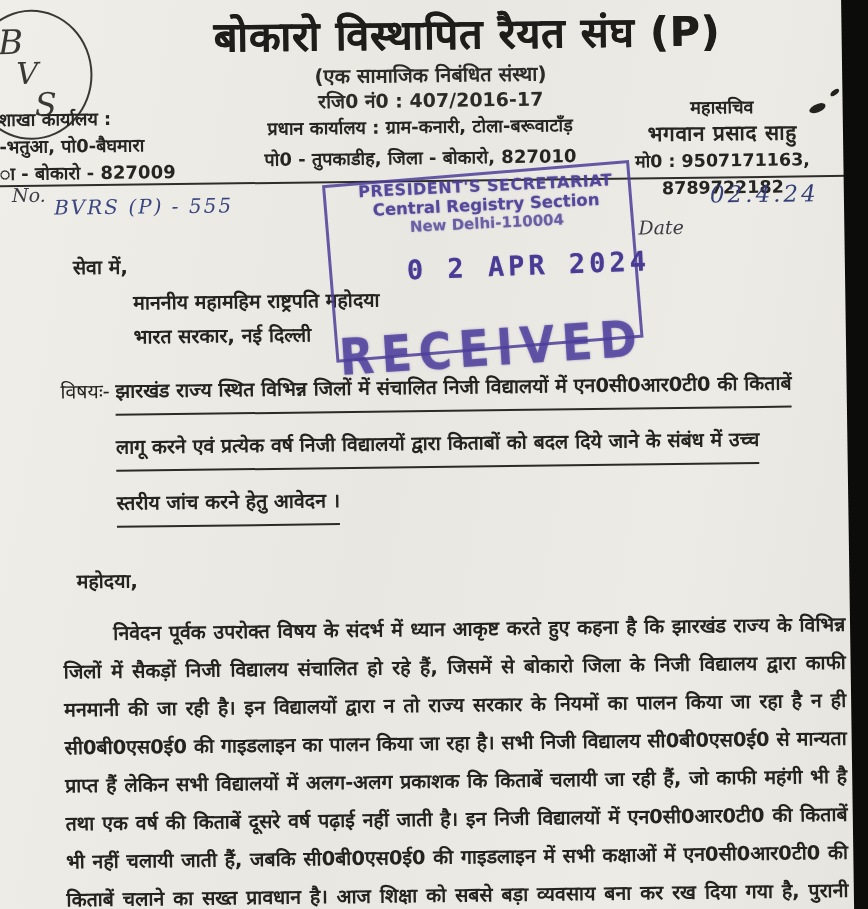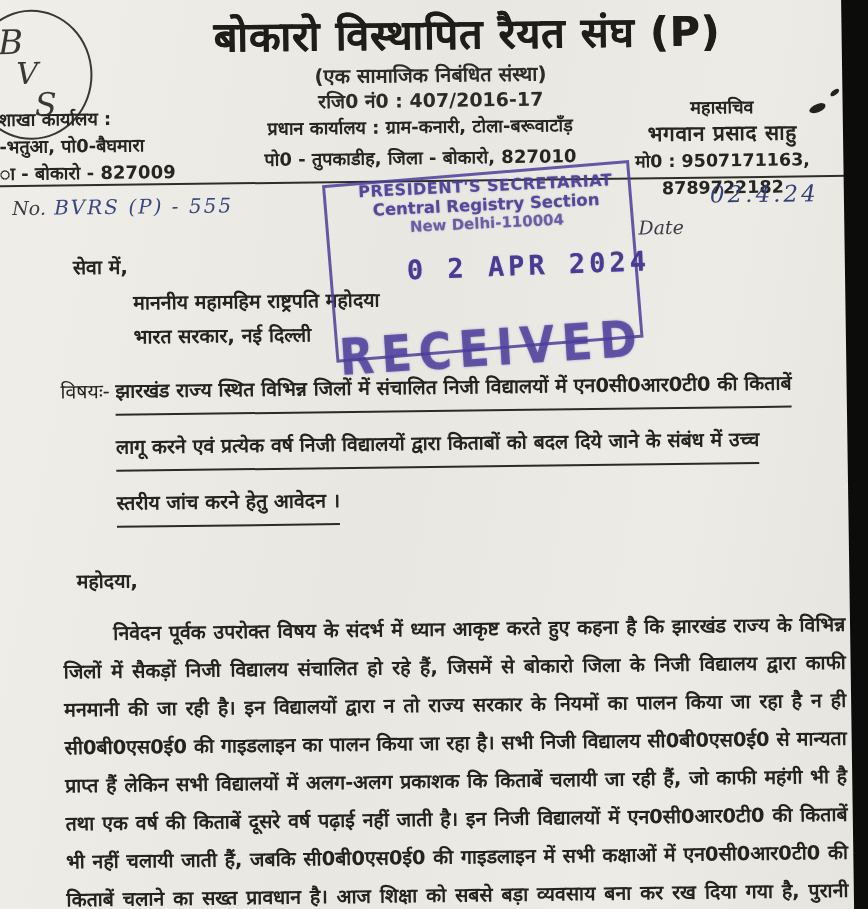--- a/index.html
+++ b/index.html
@@ -42,21 +42,21 @@
   .addr-center{left:248px;top:112px;width:350px;text-align:center;line-height:31px;}
   .addr-right{left:600px;top:98px;width:250px;text-align:center;line-height:27px;}
   .addr-right .sec-name{font-size:21px;letter-spacing:0.5px;}
   .addr-right .sec-mob{font-size:17.5px;font-weight:bold;}
   .smudge{position:absolute;background:#23221f;border-radius:60% 40% 55% 45%;}
   .sm1{left:812px;top:110px;width:17px;height:8px;transform:rotate(-18deg);}
   .sm2{left:833px;top:96px;width:10px;height:5px;transform:rotate(-30deg);}
   .rule{position:absolute;left:0;top:181px;width:850px;border-top:2.5px solid #2e2d2a;}
   
   .ref-label{font-family:"DejaVu Serif","Liberation Serif",serif;font-style:italic;font-size:19px;color:#3c3b45;}
-  .no-label{position:absolute;left:14px;top:193px;}
+  .no-label{position:absolute;left:14px;top:180px;}
   .no-value{position:absolute;left:56px;top:192px;font-size:20px;color:#3a4780;
     font-style:italic;letter-spacing:2px;font-family:"DejaVu Serif","Liberation Serif",serif;}
   .date-label{position:absolute;left:640px;top:192px;margin-top:28px;}
   .date-value{position:absolute;left:712px;top:186px;font-size:23px;color:#333f76;
     font-style:italic;letter-spacing:3px;font-family:"DejaVu Serif","Liberation Serif",serif;}
   
   .stamp-box{
     position:absolute;left:330px;top:174px;width:302px;height:172px;
     border:3px solid rgba(76,62,153,0.85);transform:rotate(-4deg);z-index:30;
   }

